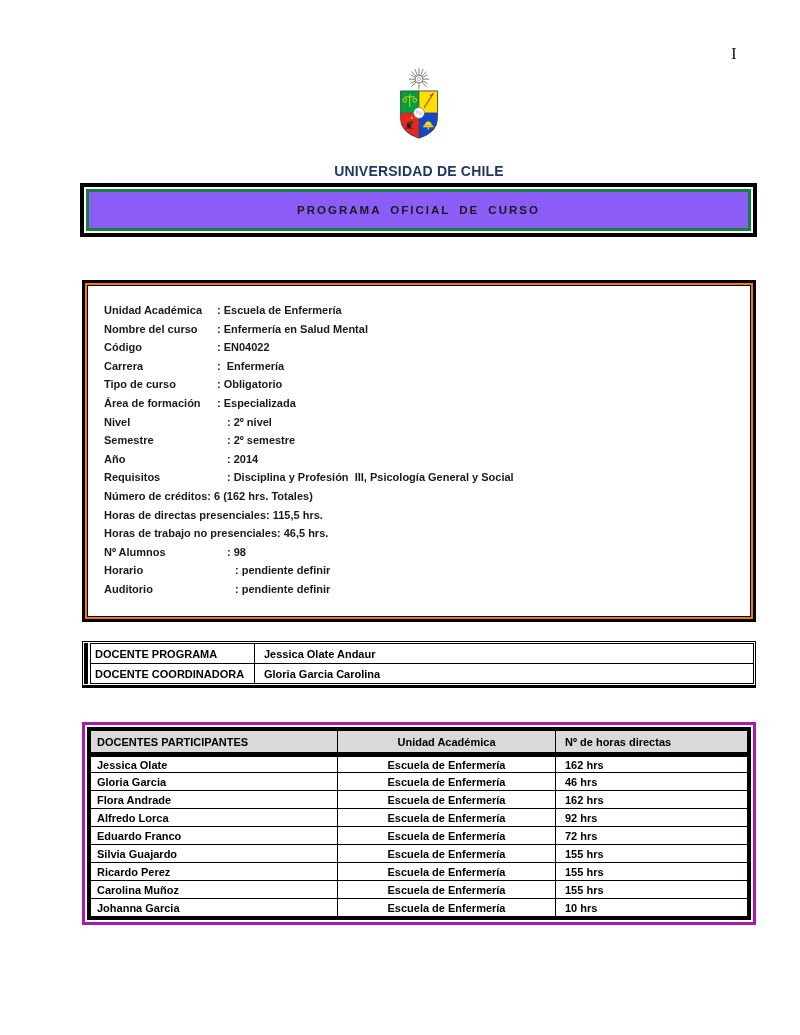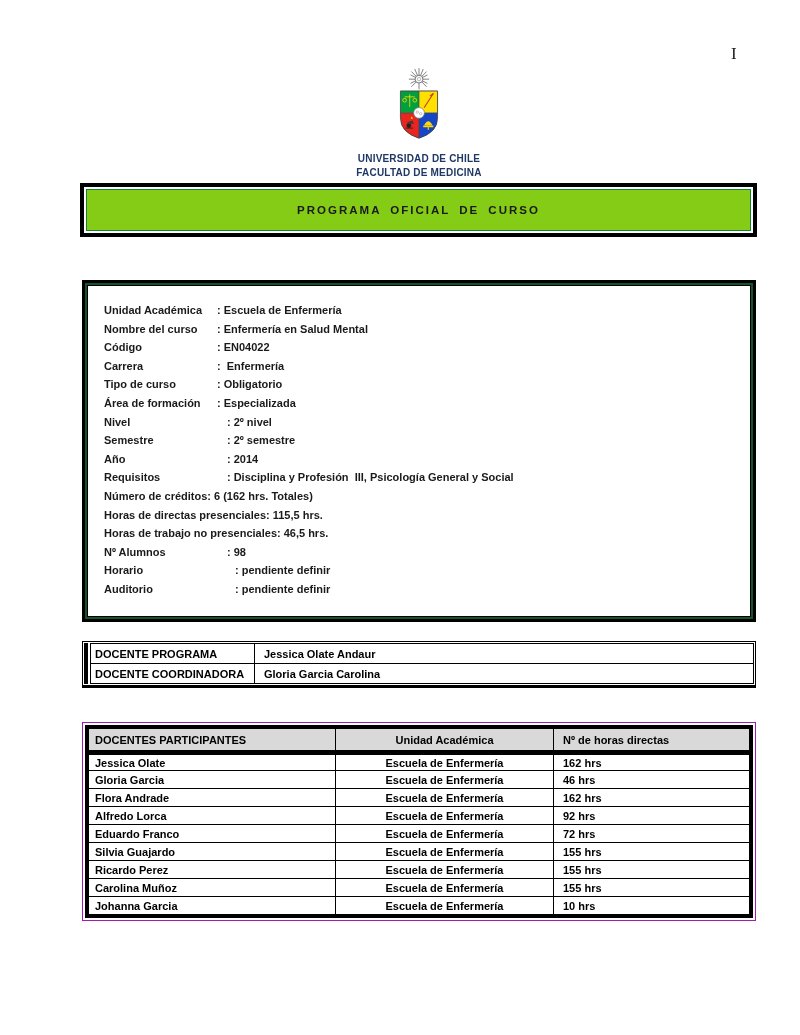--- a/index.html
+++ b/index.html
@@ -11,35 +11,35 @@
     color:#111;
   }
   .page-number {
     position:absolute; top:44px; left:731px;
     font-family:"Liberation Serif","DejaVu Serif",serif;
     font-size:17px; color:#222;
   }
   
   .header { position:absolute; top:68px; left:82px; width:674px; text-align:center; }
   .logo-wrap { display:inline-block; line-height:0; }
-  .org-line { font-size:10px; font-weight:bold; color:#1F3864; letter-spacing:.2px; margin-top:3px; }
+  .org-line { font-size:14px; font-weight:bold; color:#1F3864; letter-spacing:.2px; margin-top:13px; }
   
   .title-box-outer {
     position:absolute; top:183px; left:80px; width:677px; height:54px;
     border:4px solid #000; background:#fff; padding:2px;
   }
   .title-box-inner {
-    width:100%; height:100%; border:1px solid #15803d; background:#84cc16;
+    width:100%; height:100%; border:3px solid #15803d; background:#8b5cf6;
     display:flex; align-items:center; justify-content:center;
   }
   .title-text { font-size:11.5px; font-weight:bold; color:#1a1a1a; letter-spacing:2px; word-spacing:4px; }
   
   .info-box-outer {
     position:absolute; top:280px; left:82px; width:674px; height:342px;
-    border:3px solid #000; background:#14532d; padding:2px;
+    border:3px solid #000; background:#f97316; padding:2px;
   }
   .info-box-inner { width:100%; height:100%; border:1px solid #000; background:#fff; padding:15px 14px 0 16px; }
   .info-line { font-size:11px; font-weight:bold; color:#1a1a1a; line-height:18.6px; white-space:pre; }
   .info-line .lbl { display:inline-block; }
   .w1 .lbl { width:113px; }
   .w2 .lbl { width:123px; }
   .w3 .lbl { width:131px; }
   .w0 .lbl { width:auto; }
   .info-line .sep { margin-right:3px; }
   
@@ -51,21 +51,21 @@
   table { border-collapse:collapse; width:100%; }
   .docentes-table td {
     border:1px solid #000; font-size:11px; font-weight:bold; height:20px;
     padding:1px 4px; color:#000;
   }
   .docentes-table td.role { width:164px; }
   .docentes-table td.name { padding-left:9px; }
   
   .part-outer {
     position:absolute; top:722px; left:82px; width:674px;
-    border:1px solid #a21caf; padding:2px; background:#fff;
+    border:3px solid #a21caf; padding:2px; background:#fff;
   }
   .part-inner { border:3px solid #000; }
   .part-table th {
     border:1px solid #000; border-bottom:5px solid #000;
     background:#d9d9d9; font-size:11px; font-weight:bold; height:24px;
     text-align:center; color:#000;
   }
   .part-table td {
     border:1px solid #000; font-size:11px; font-weight:bold; height:18px;
     padding:0 4px; color:#000;

